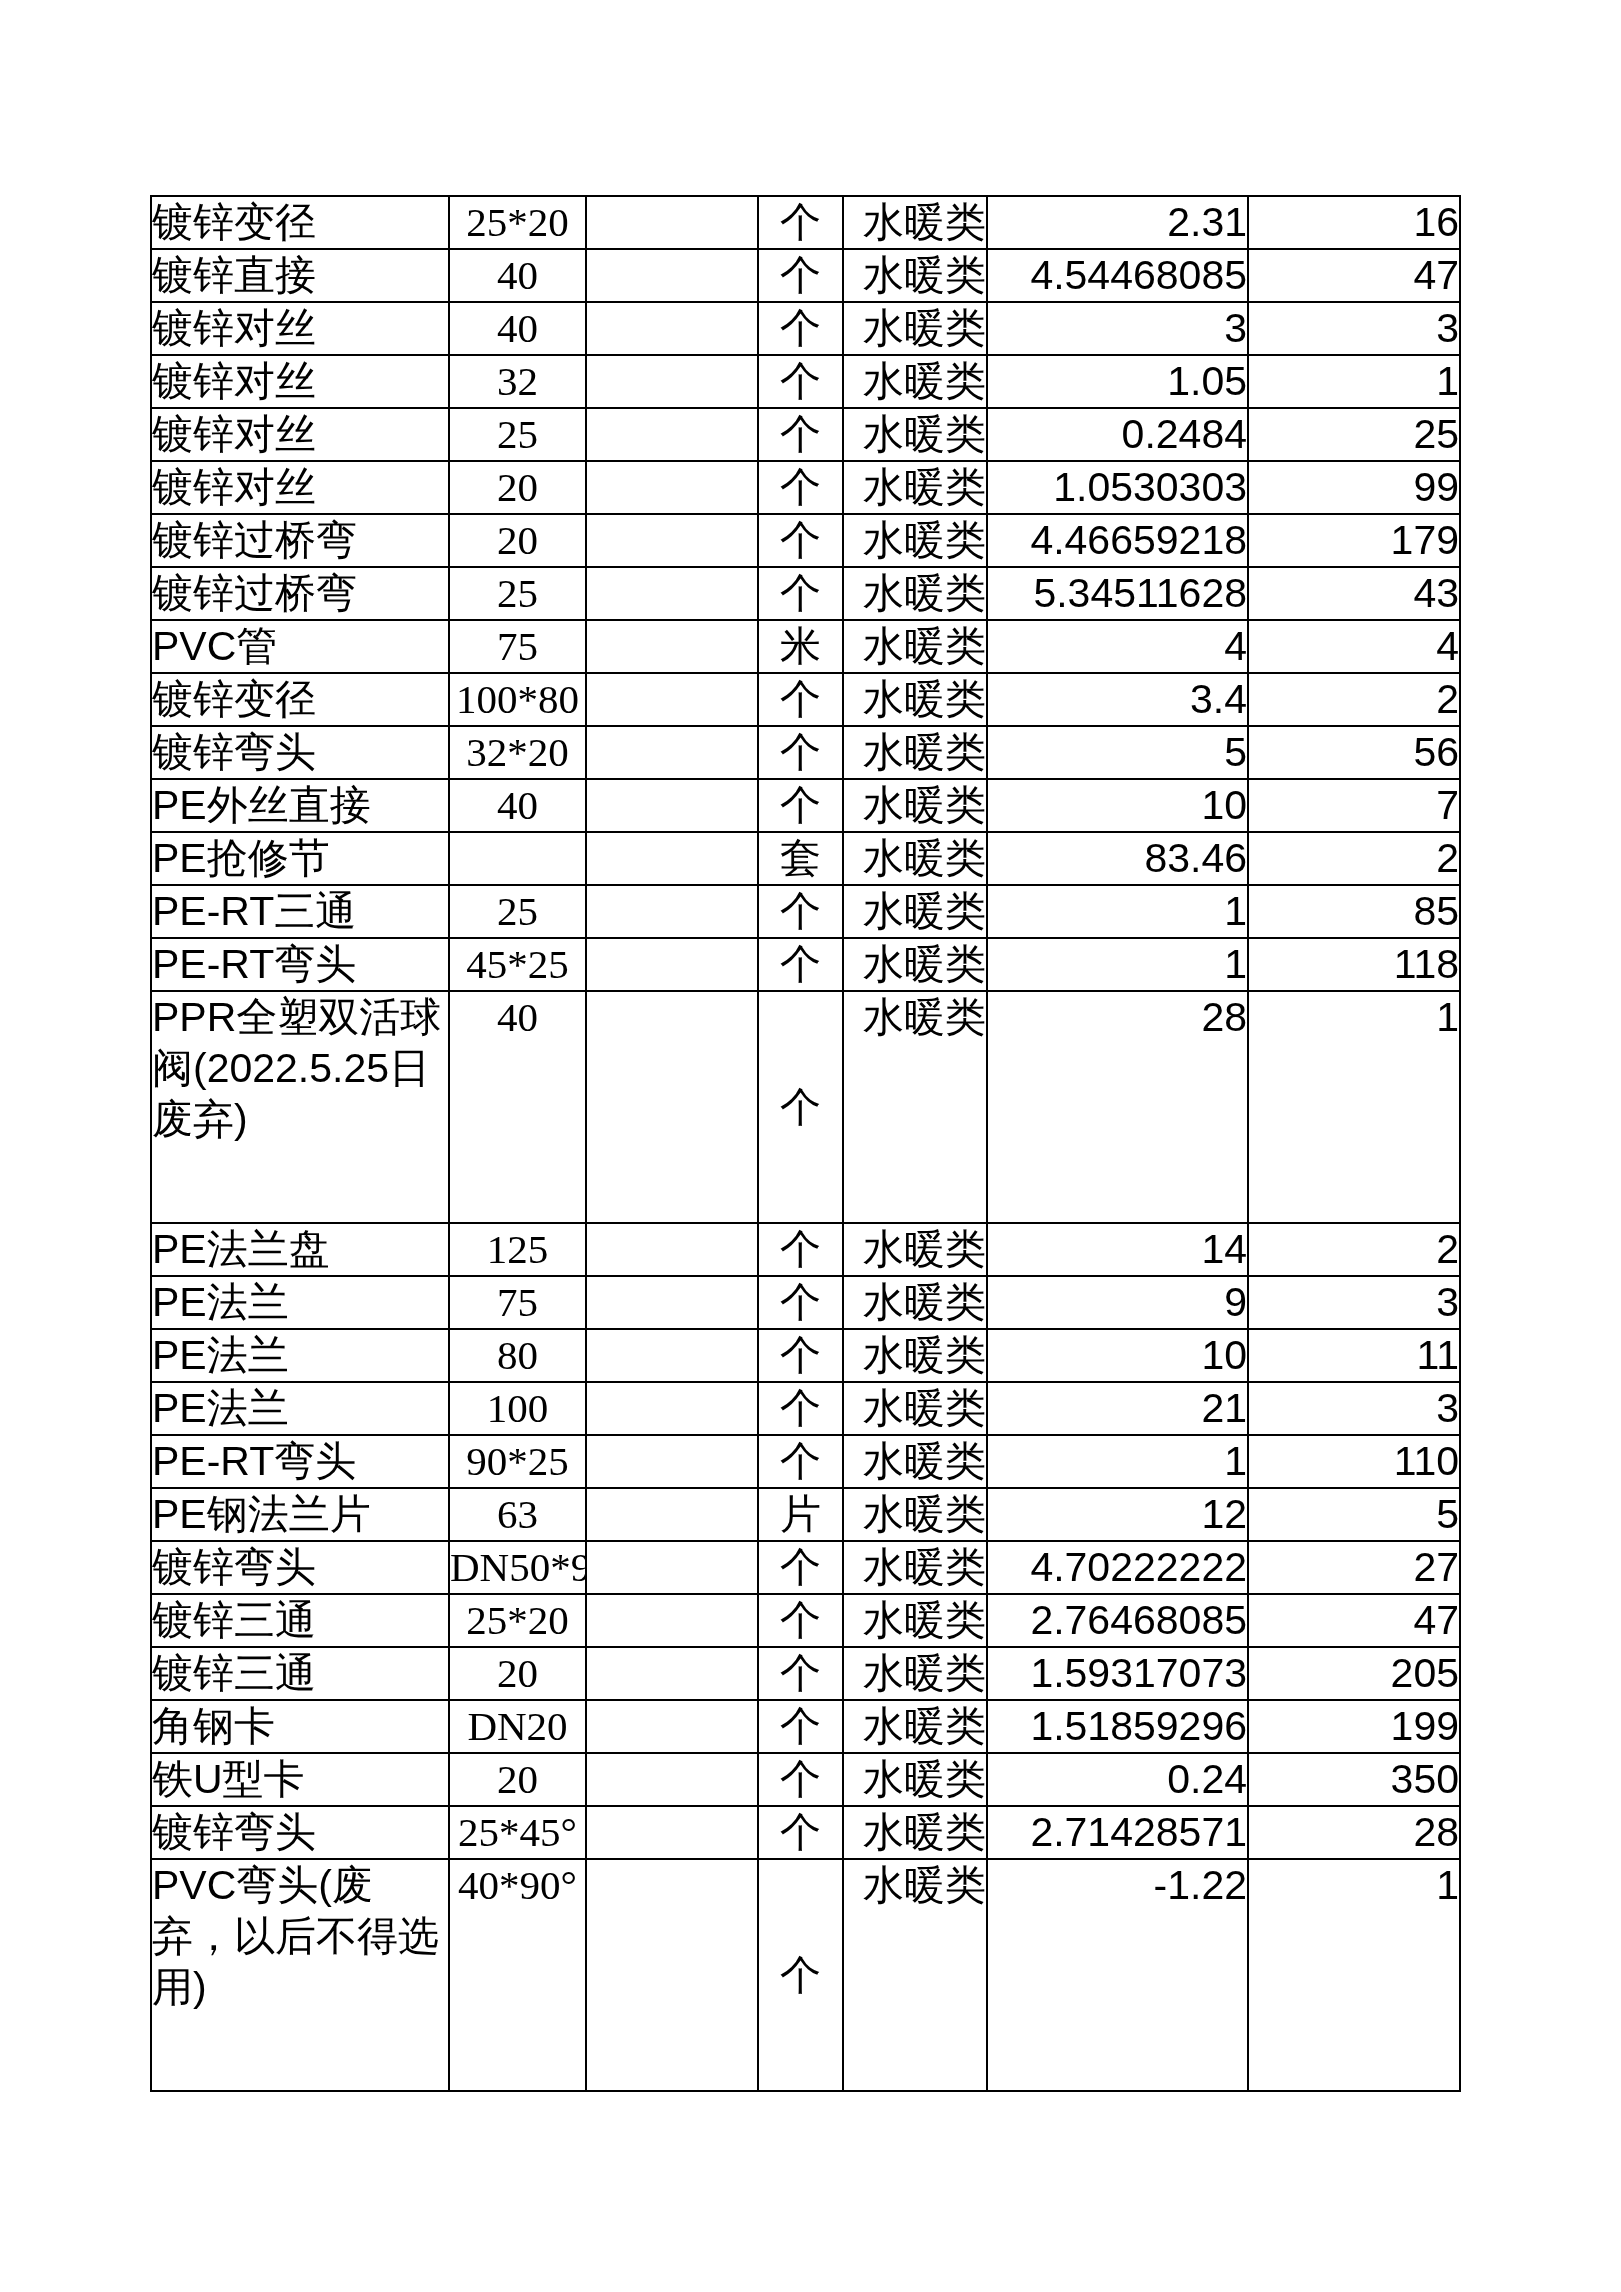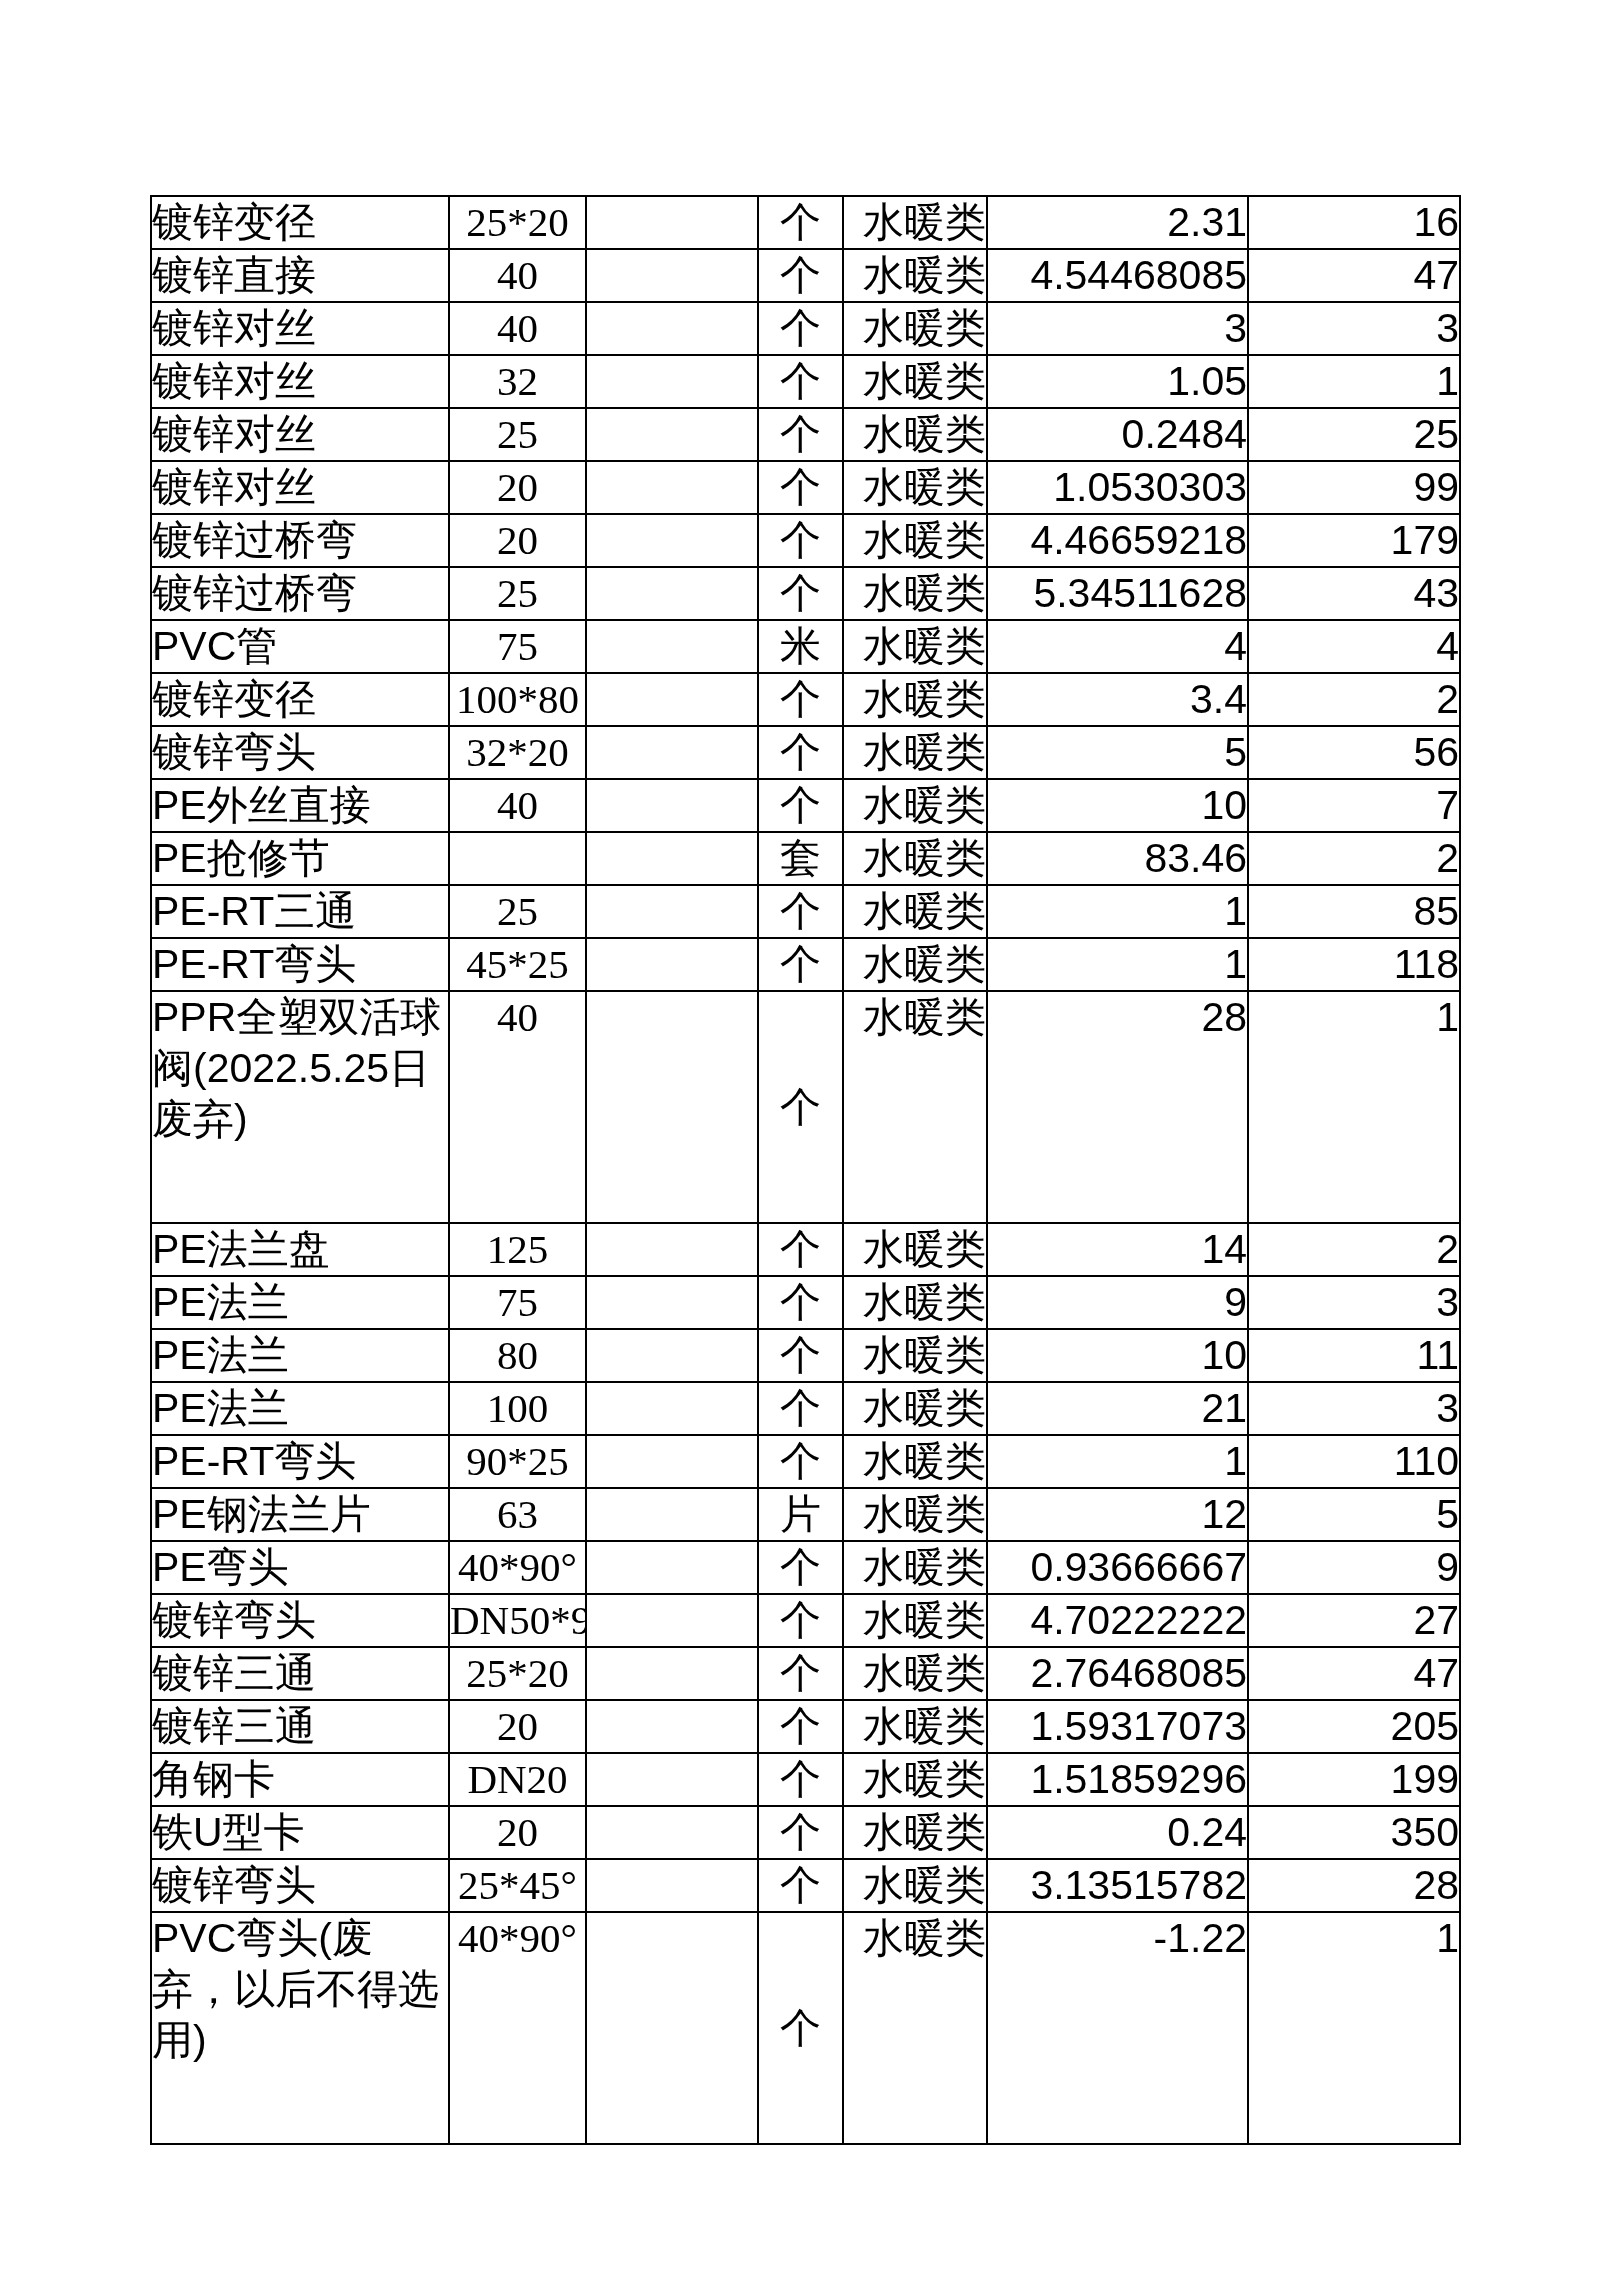--- a/index.html
+++ b/index.html
@@ -291,29 +291,20 @@
         <tr class="row">
           <td class="name">PE钢法兰片</td>
           <td class="spec">63</td>
           <td class="blank"></td>
           <td class="unit">片</td>
           <td class="cat">水暖类</td>
           <td class="price">12</td>
           <td class="qty">5</td>
         </tr>
         <tr class="row">
-          <td class="name">PE弯头</td>
-          <td class="spec">40*90°</td>
-          <td class="blank"></td>
-          <td class="unit">个</td>
-          <td class="cat">水暖类</td>
-          <td class="price">0.93666667</td>
-          <td class="qty">9</td>
-        </tr>
-        <tr class="row">
           <td class="name">镀锌弯头</td>
           <td class="spec overflow-right">DN50*90°</td>
           <td class="blank"></td>
           <td class="unit">个</td>
           <td class="cat">水暖类</td>
           <td class="price">4.70222222</td>
           <td class="qty">27</td>
         </tr>
         <tr class="row">
           <td class="name">镀锌三通</td>
@@ -350,21 +341,21 @@
           <td class="cat">水暖类</td>
           <td class="price">0.24</td>
           <td class="qty">350</td>
         </tr>
         <tr class="row">
           <td class="name">镀锌弯头</td>
           <td class="spec">25*45°</td>
           <td class="blank"></td>
           <td class="unit">个</td>
           <td class="cat">水暖类</td>
-          <td class="price">3.13515782</td>
+          <td class="price">2.71428571</td>
           <td class="qty">28</td>
         </tr>
         <tr class="row tall">
           <td class="name">PVC弯头(废弃，以后不得选用)</td>
           <td class="spec">40*90°</td>
           <td class="blank"></td>
           <td class="unit">个</td>
           <td class="cat">水暖类</td>
           <td class="price">-1.22</td>
           <td class="qty">1</td>

